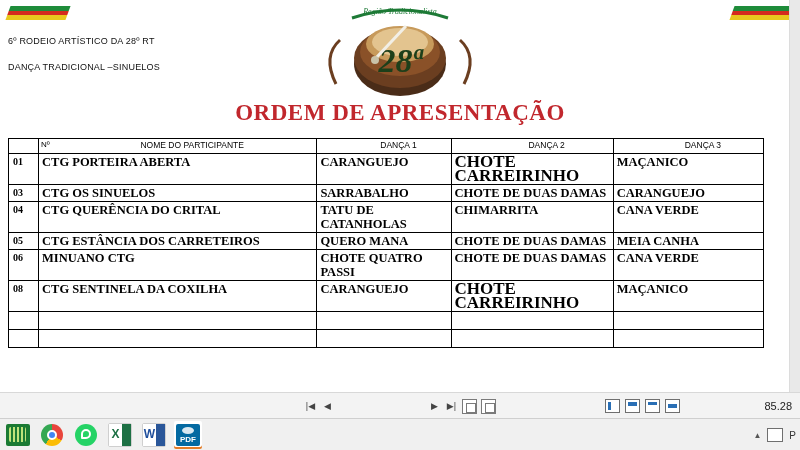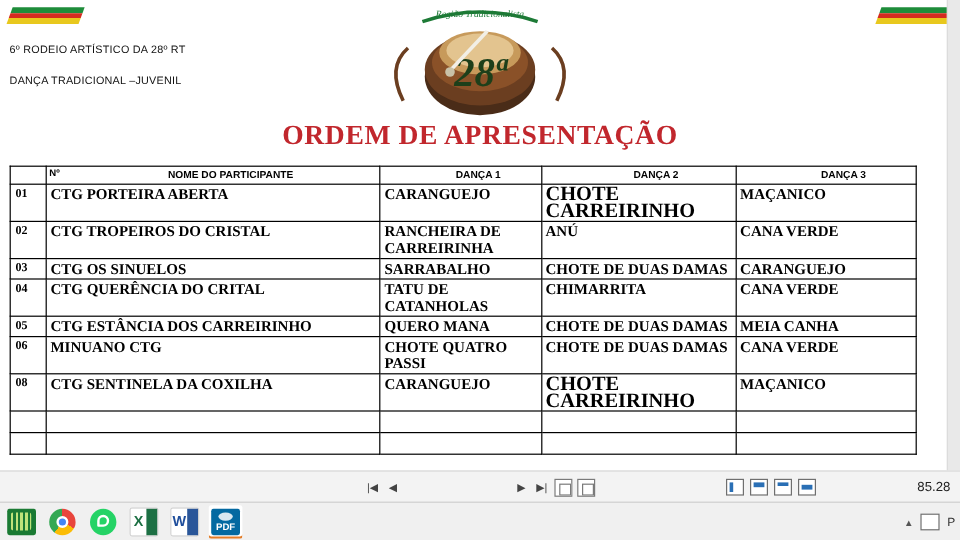--- a/index.html
+++ b/index.html
@@ -46,21 +46,21 @@
   
   .tbl-wrap{position:absolute;left:8px;top:138px;width:756px;}
   table{border-collapse:collapse;width:100%;table-layout:fixed;}
   td,th{
     border:1px solid #000;
     padding:1px 3px;
     vertical-align:top;
     font-family:"Liberation Serif", serif;
   }
   thead th{
-    font-size:8.5px;font-weight:bold;text-align:center;
+    font-size:8.5px;font-weight:normal;text-align:center;
     font-family:"Liberation Sans", sans-serif;
     height:12px;
     padding-left:32px;
   }
   thead th.num{font-size:8px;}
   tbody td{
     font-size:12.5px;font-weight:bold;
     line-height:14px;
     height:14px;
   }
@@ -154,21 +154,21 @@
   <span class="s2"></span>
   <span class="s3"></span>
 </div>
 <div class="flag right">
   <span class="s1"></span>
   <span class="s2"></span>
   <span class="s3"></span>
 </div>
 
 <div class="hdr-line l1">6º RODEIO ARTÍSTICO DA 28º RT</div>
-<div class="hdr-line l2">DANÇA TRADICIONAL –JUVENIL</div>
+<div class="hdr-line l2">DANÇA TRADICIONAL –SINUELOS</div>
 
 <div class="logo">
   <svg viewBox="0 0 180 98" width="180" height="98" aria-hidden="true">
     <ellipse cx="90" cy="64" rx="46" ry="32" fill="#4a2c18"></ellipse>
     <ellipse cx="90" cy="58" rx="46" ry="30" fill="#6b3e20"></ellipse>
     <ellipse cx="90" cy="52" rx="40" ry="24" fill="#8a5128"></ellipse>
     <ellipse cx="90" cy="44" rx="34" ry="18" fill="#c79a5b"></ellipse>
     <ellipse cx="90" cy="42" rx="28" ry="14" fill="#e3c48f"></ellipse>
     <path d="M30 40 Q12 56 26 84" stroke="#6b3e20" stroke-width="3" fill="none"></path>
     <path d="M150 40 Q168 56 154 84" stroke="#6b3e20" stroke-width="3" fill="none"></path>
@@ -202,43 +202,36 @@
     </thead>
     <tbody>
       <tr>
         <td class="num">01</td>
         <td>CTG PORTEIRA ABERTA</td>
         <td>CARANGUEJO</td>
         <td class="small">CHOTE CARREIRINHO</td>
         <td>MAÇANICO</td>
       </tr>
       <tr>
-        <td class="num">02</td>
-        <td>CTG TROPEIROS DO CRISTAL</td>
-        <td>RANCHEIRA DE CARREIRINHA</td>
-        <td>ANÚ</td>
-        <td>CANA VERDE</td>
-      </tr>
-      <tr>
         <td class="num">03</td>
         <td>CTG OS SINUELOS</td>
         <td>SARRABALHO</td>
         <td>CHOTE DE DUAS DAMAS</td>
         <td>CARANGUEJO</td>
       </tr>
       <tr>
         <td class="num">04</td>
         <td>CTG QUERÊNCIA DO CRITAL</td>
         <td>TATU DE CATANHOLAS</td>
         <td>CHIMARRITA</td>
         <td>CANA VERDE</td>
       </tr>
       <tr>
         <td class="num">05</td>
-        <td>CTG ESTÂNCIA DOS CARREIRINHO</td>
+        <td>CTG ESTÂNCIA DOS CARRETEIROS</td>
         <td>QUERO MANA</td>
         <td>CHOTE DE DUAS DAMAS</td>
         <td>MEIA CANHA</td>
       </tr>
       <tr>
         <td class="num">06</td>
         <td>MINUANO CTG</td>
         <td>CHOTE QUATRO PASSI</td>
         <td>CHOTE DE DUAS DAMAS</td>
         <td>CANA VERDE</td>

